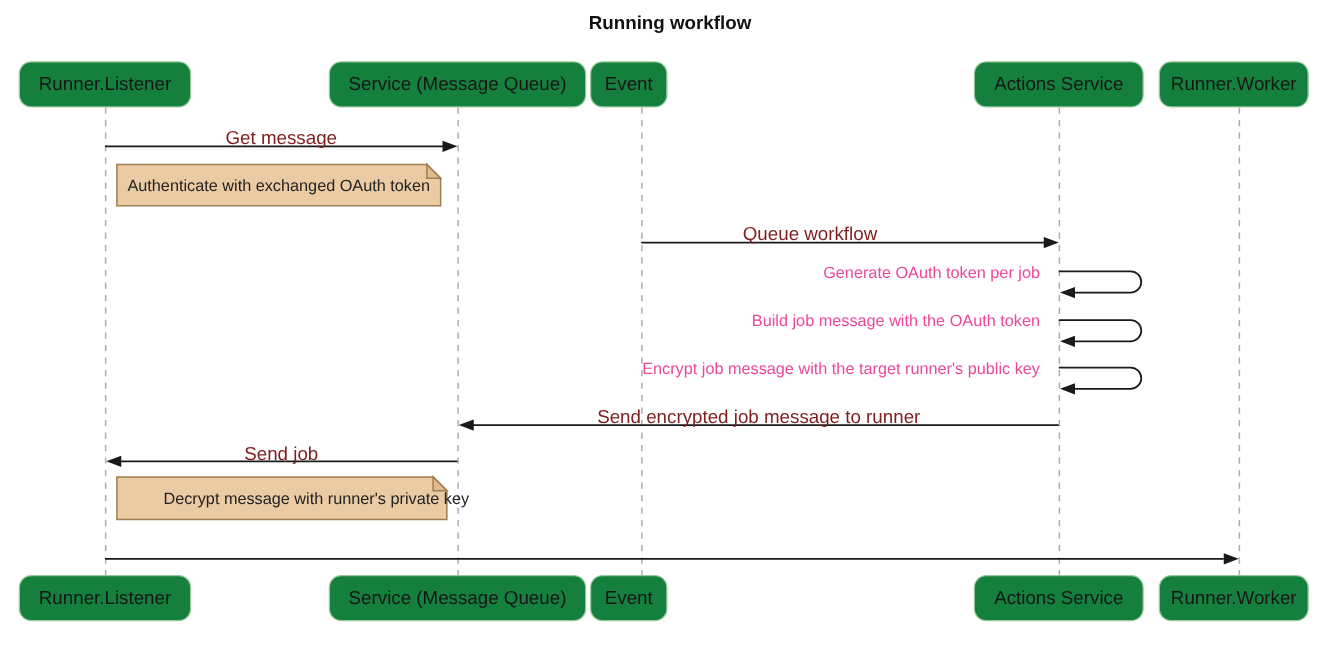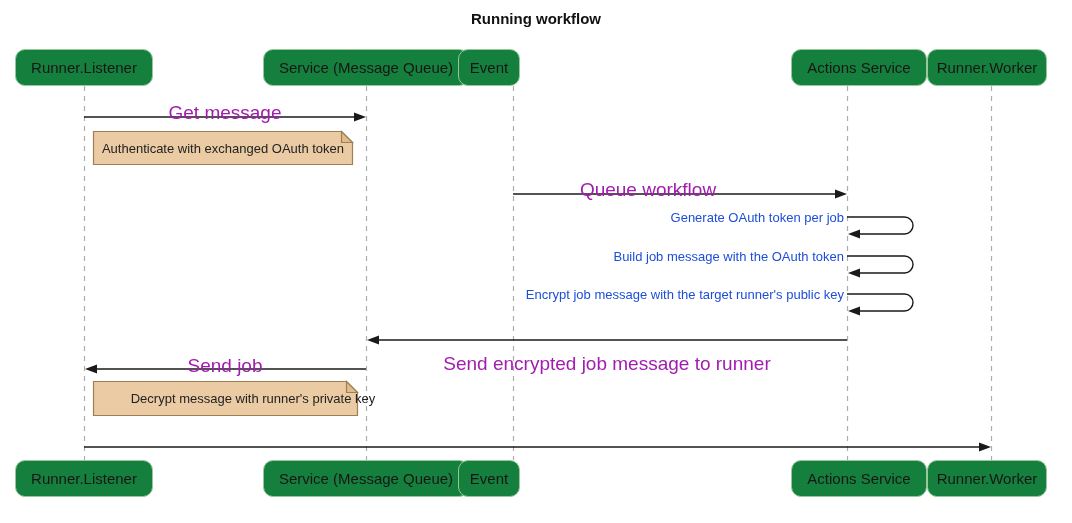--- a/index.html
+++ b/index.html
@@ -23,34 +23,34 @@
     border-radius:10px;
     box-sizing:border-box;
     display:flex; align-items:center; justify-content:center;
     font-size:15px; color:#161616;
     white-space:nowrap;
   }
   .row-top { top:49px; }
   .row-bottom { top:460px; }
   .p0 { left:15px;  width:138px; }
   .p1 { left:263px; width:206px; }
-  .p2 { left:458px; width:62px;text-align:right;  }
-  .p3 { left:779px; width:136px;margin-left:12px; }
+  .p2 { left:472px; width:62px;text-align:right;  }
+  .p3 { left:779px; width:136px; }
   .p4 { left:927px; width:120px; }
   .msg-label {
     position:absolute;
-    font-size:19px; color:#a21caf;
+    font-size:15px; color:#7f1d1d;
     white-space:nowrap;
     transform:translateX(-50%);
   }
   .self-label {
     position:absolute;
-    font-size:13px; color:#1d4ed8;
+    font-size:13px; color:#ec4899;
     white-space:nowrap;
-    right:228px; text-align:right;
+    right:240px; text-align:right;
   }
   .note-label {
     position:absolute;
     font-size:13px; color:#222;
     display:flex; align-items:center; justify-content:center;
     text-align:center; white-space:nowrap;
   }
   .nl1 { left:93px; top:131px; width:260px; height:34px; }
   .nl2 { left:93px; top:381px; width:320px; height:35px; }
 </style>
@@ -128,19 +128,19 @@
   <div class="participant row-bottom p1">Service (Message Queue)</div>
   <div class="participant row-bottom p2">Event</div>
   <div class="participant row-bottom p3">Actions Service</div>
   <div class="participant row-bottom p4">Runner.Worker</div>
 
   <div class="msg-label" style="left:225px; top:102px;">Get message</div>
   <div class="msg-label" style="left:648px; top:179px;">Queue workflow</div>
   <div class="self-label" style="top:210px;">Generate OAuth token per job</div>
   <div class="self-label" style="top:249px;">Build job message with the OAuth token</div>
   <div class="self-label" style="top:287px;">Encrypt job message with the target runner's public key</div>
-  <div class="msg-label" style="left:607px; top:325px;margin-top:28px;">Send encrypted job message to runner</div>
+  <div class="msg-label" style="left:607px; top:325px;">Send encrypted job message to runner</div>
   <div class="msg-label" style="left:225px; top:355px;">Send job</div>
 
   <div class="note-label nl1">Authenticate with exchanged OAuth token</div>
   <div class="note-label nl2">Decrypt message with runner's private key</div>
 
 </div>
 
 </body></html>

